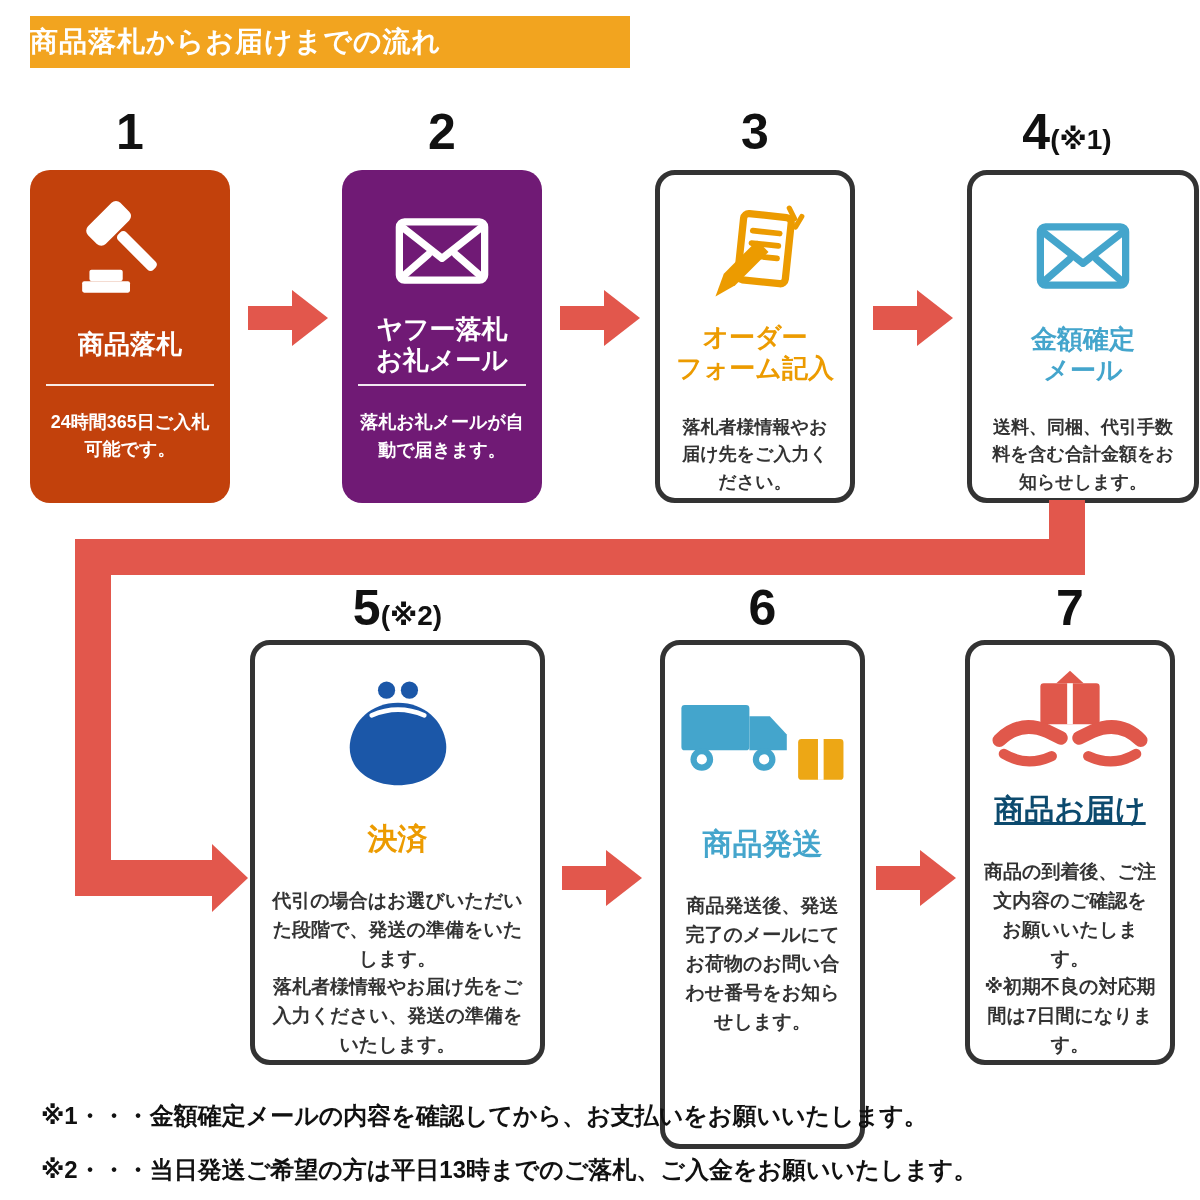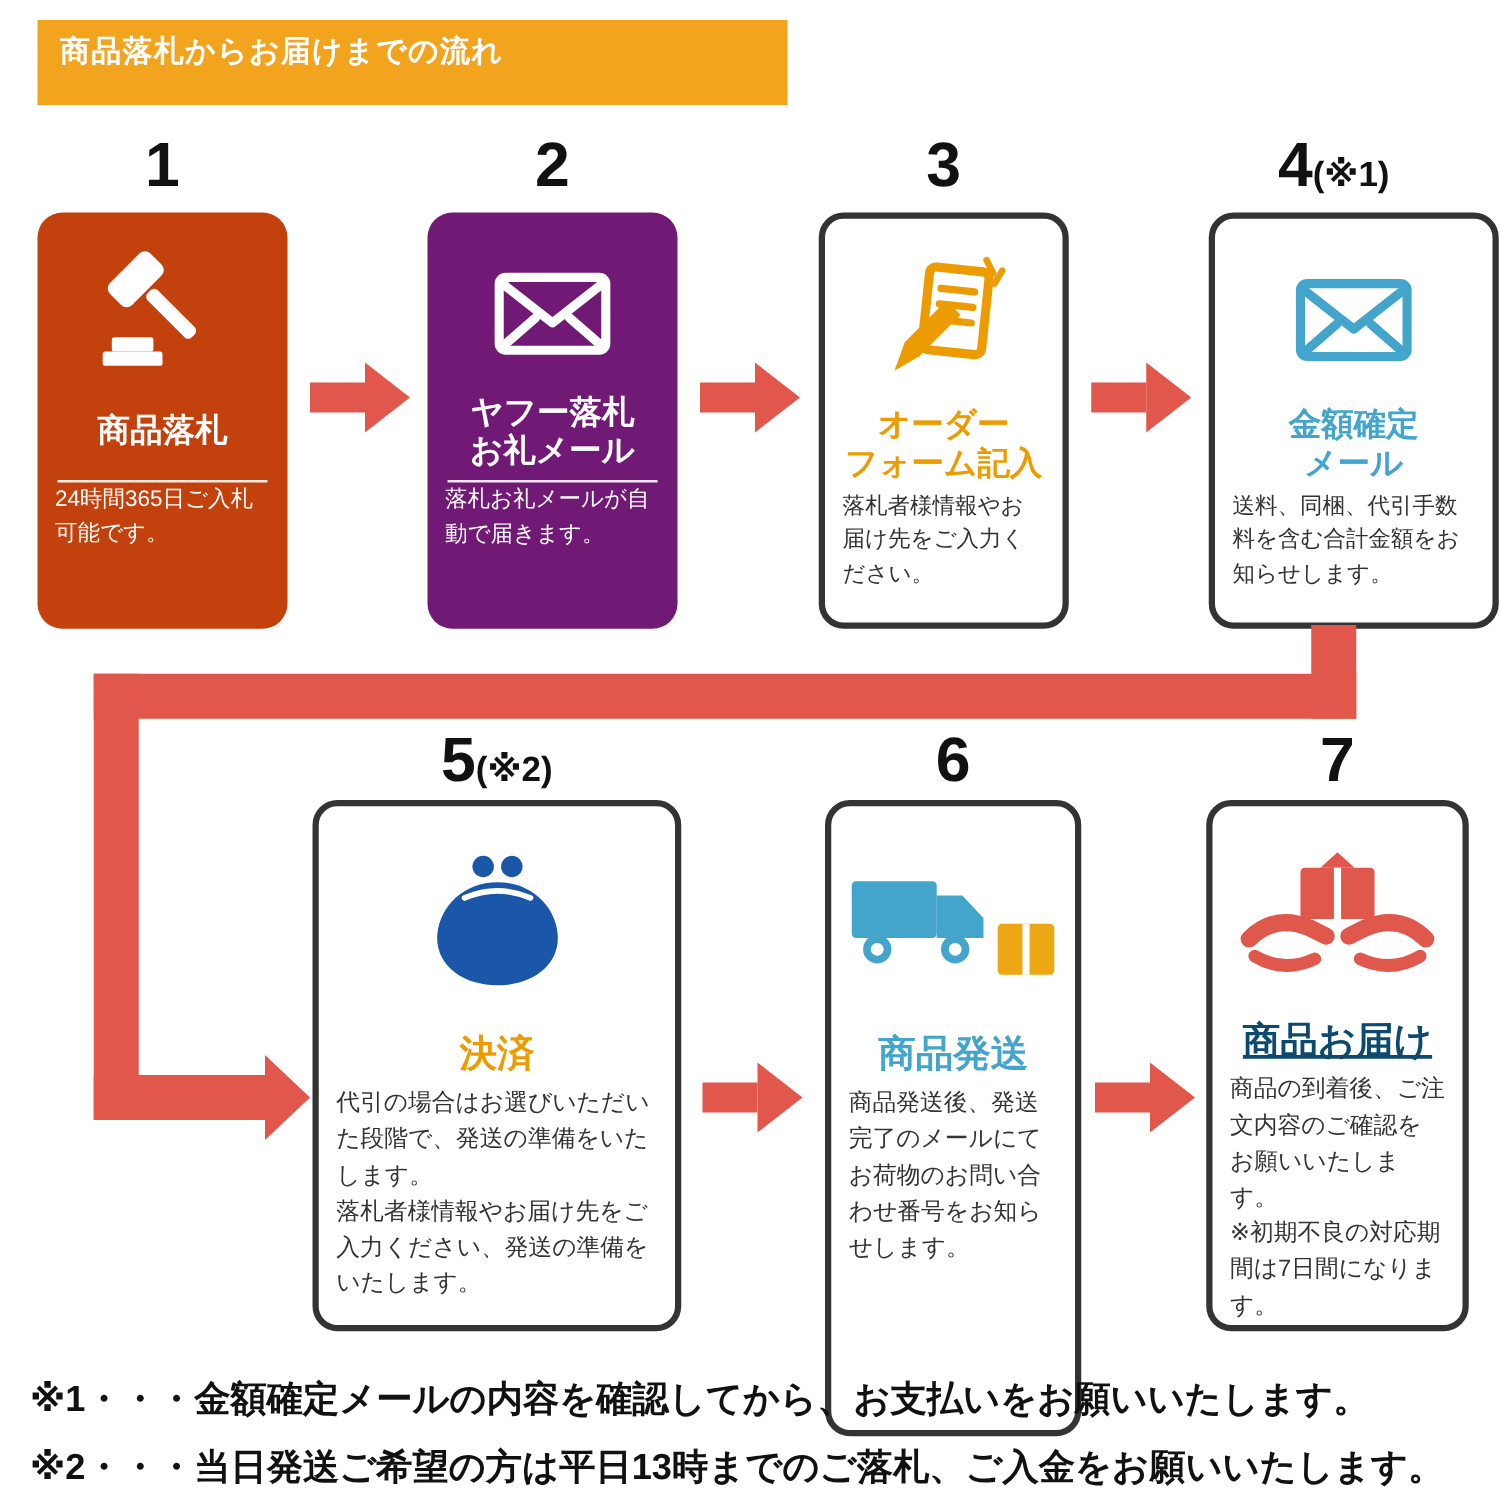--- a/index.html
+++ b/index.html
@@ -1,62 +1,62 @@
 <!DOCTYPE html>
 <html lang="ja"><head>
 <meta charset="utf-8">
 <style>
   * { margin:0; padding:0; box-sizing:border-box; }
   html,body { background:#ffffff; }
   body { font-family:"Liberation Sans","DejaVu Sans",sans-serif; font-weight:bold; }
   .canvas { position:relative; width:1200px; height:1200px; background:#fff; overflow:hidden; }
 
-  .banner { position:absolute; left:30px; top:16px; width:600px; height:68px;
-            background:#f2a41f; color:#fff; font-size:24px; line-height:52px;
-            padding-left:18px; letter-spacing:1px; }
+  .banner { position:absolute; left:30px; top:16px; width:600px; height:52px;
+            background:#f2a41f; color:#fff; font-size:28px; line-height:52px;
+            letter-spacing:1px; }
 
   .step-num { position:absolute; text-align:center; font-size:50px; color:#111; height:60px; line-height:60px; }
   .step-num .sfx { font-size:28px; }
 
   .card { position:absolute; border-radius:20px; display:flex; flex-direction:column; text-align:center; }
   .card.solid { color:#fff; }
   .card.outline { background:#fff; border:5px solid; color:#333; }
 
   .icon-wrap { display:flex; align-items:center; justify-content:center; }
   .row1 .icon-wrap { height:128px; margin-top:16px; }
   .row2 .icon-wrap { height:160px; margin-top:14px; }
 
   .card-title { white-space:pre-line; display:flex; align-items:center; justify-content:center;
                 margin:0 16px; line-height:1.2; }
   .row1 .card-title { font-size:26px; min-height:72px; }
   .row2 .card-title { font-size:30px; min-height:50px; }
   .card.solid .card-title { border-bottom:2px solid rgba(255,255,255,.9); padding-bottom:8px; }
 
-  .card-body { font-weight:normal; line-height:1.52; text-align:left; padding:0 14px 0; white-space:pre-line; }
+  .card-body { font-weight:bold; line-height:1.52; text-align:center; padding:23px 14px 0; white-space:pre-line; }
   .row1 .card-body { font-size:18px; }
   .row2 .card-body { font-size:19px; }
 
   .c1 { background:#c2410c; }
   .c2 { background:#701a75; }
-  .c3 { border-color:#ec9b00; } .c3 .card-title { color:#ec9b00; }
+  .c3 { border-color:#ec9b00; } .c3 .card-title { color:#ec9b00;font-family:Liberation Mono, monospace; }
   .c4 { border-color:#44a5cc; } .c4 .card-title { color:#44a5cc; }
   .c5 { border-color:#ec9b00; } .c5 .card-title { color:#ec9b00; }
   .c6 { border-color:#44a5cc; } .c6 .card-title { color:#44a5cc; }
   .c7 { border-color:#e0584b; } .c7 .card-title { color:#0c4a6e;text-decoration:underline; }
 
   .arrow { position:absolute; display:flex; align-items:center; height:56px; }
   .arrow .bar { width:44px; height:24px; background:#e2574c; }
   .arrow .head { width:0; height:0; border-top:28px solid transparent;
                  border-bottom:28px solid transparent; border-left:36px solid #e2574c; }
 
   .seg { position:absolute; background:#e2574c; }
   .conn-head { position:absolute; width:0; height:0; border-top:34px solid transparent;
                border-bottom:34px solid transparent; border-left:36px solid #e2574c; }
 
-  .note { position:absolute; left:24px; font-size:29px; color:#111; }
+  .note { position:absolute; left:41px; font-size:24px; color:#111; }
 </style>
 </head>
 <body>
 
 <div class="canvas">
 
   <div class="banner">商品落札からお届けまでの流れ</div>
 
   <div class="step-num" style="left:30px;top:102px;width:200px;">
     <span>1</span><span class="sfx"></span>

